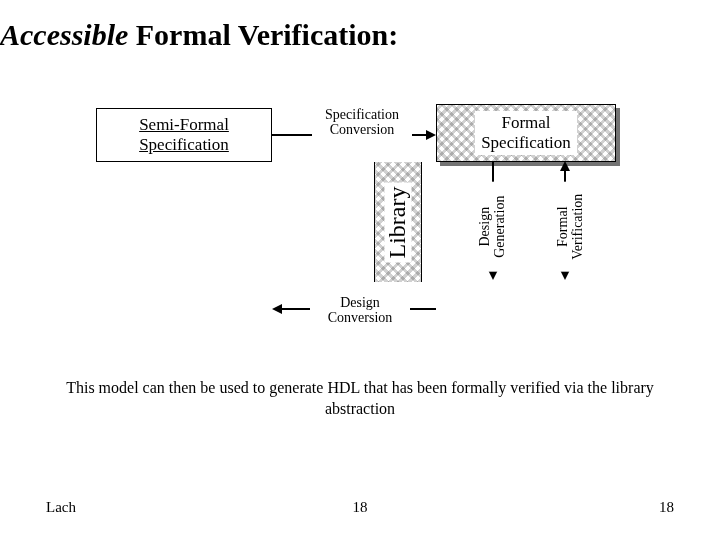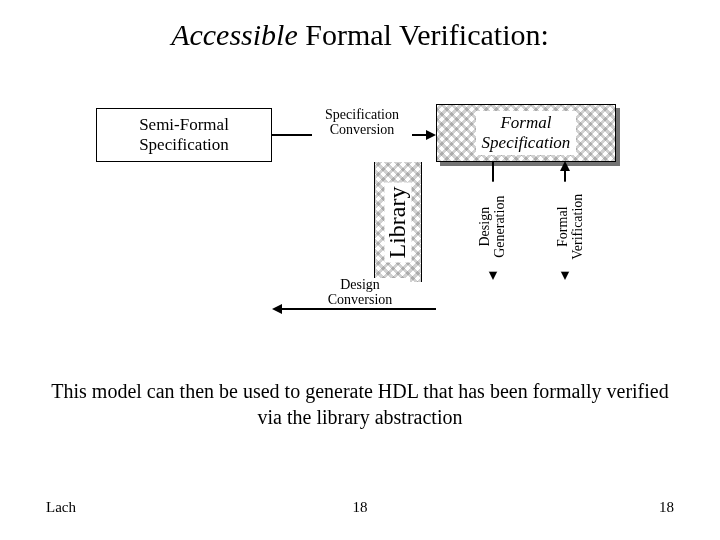--- a/index.html
+++ b/index.html
@@ -6,25 +6,25 @@
   body {
     width: 720px;
     height: 540px;
     background: #fff;
     font-family: "Times New Roman", Times, serif;
     color: #000;
     position: relative;
     overflow: hidden;
   }
   .title {
-    text-align: center;
+    text-align: left;
     font-size: 30px;
     line-height: 1.25;
     padding-top: 16px;
-    font-weight: normal;
+    font-weight: bold;
   }
   .title .accessible { font-style: italic; }
   .diagram {
     position: absolute;
     left: 96px;
     top: 104px;
     width: 528px;
     height: 248px;
   }
   .box {
@@ -32,42 +32,41 @@
     border: 1px solid #000;
     background: #fff;
     display: flex;
     align-items: center;
     justify-content: center;
     text-align: center;
     font-size: 17px;
     line-height: 1.2;
     padding: 4px 6px;
   }
-  .box-semi { left: 0; top: 4px; width: 176px; height: 54px; }
+  .box-semi { left: 0; top: 4px; width: 176px; height: 54px; text-decoration: underline; }
   .box-hw   { left: 0; top: 186px; width: 176px; height: 36px; }
   .box-formal-spec {
     left: 340px; top: 0; width: 180px; height: 58px;
   }
   .box-formal-model {
     left: 340px; top: 176px; width: 180px; height: 58px;
   }
   .hatched {
     background-image:
       repeating-linear-gradient(45deg, rgba(0,0,0,0.18) 0 3px, transparent 3px 7px),
       repeating-linear-gradient(-45deg, rgba(0,0,0,0.18) 0 3px, transparent 3px 7px);
     background-color: #fff;
   }
   .hatched-inner {
     background: #fff;
     padding: 2px 6px;
     display: inline-block;
   }
   .shadow-box {
     box-shadow: 4px 4px 0 0 rgba(0,0,0,0.55);
-    font-style: italic;
   }
   .conn-line {
     position: absolute;
     background: #000;
   }
   .arrowhead {
     position: absolute;
     width: 0; height: 0;
   }
   .arrow-right { border-top: 5px solid transparent; border-bottom: 5px solid transparent; border-left: 10px solid #000; }
@@ -109,21 +108,21 @@
     white-space: nowrap;
     background: #fff;
     padding: 0 4px;
   }
   .caption {
     position: absolute;
     top: 378px;
     left: 0;
     width: 720px;
     text-align: center;
-    font-size: 20px;
+    font-size: 16px;
     line-height: 1.3;
     padding: 0 50px;
   }
   .footer {
     position: absolute;
     bottom: 24px;
     left: 0;
     width: 720px;
     font-size: 15px;
   }
@@ -154,21 +153,21 @@
     <span class="library-text">Library</span>
   </div>
 
   <div class="conn-line" style="left:176px; top:30px; width:156px; height:2px;"></div>
   <div class="arrowhead arrow-right" style="left:330px; top:26px;"></div>
   <div class="conn-label" style="left:216px; top:4px; width:100px; white-space:pre-line;">Specification
 Conversion</div>
 
   <div class="conn-line" style="left:186px; top:204px; width:154px; height:2px;"></div>
   <div class="arrowhead arrow-left" style="left:176px; top:200px;"></div>
-  <div class="conn-label" style="left:214px; top:174px; width:100px; white-space:pre-line;">Design
+  <div class="conn-label" style="left:214px; top:192px; width:100px; white-space:pre-line;">Design
 Conversion</div>
 
   <div class="conn-line" style="left:396px; top:58px; width:2px; height:108px;"></div>
   <div class="arrowhead arrow-down" style="left:392px; top:166px;"></div>
   <div class="conn-label vlabel" style="left:352px; top:108px; width:90px; white-space:pre-line;">Design
 Generation</div>
 
   <div class="conn-line" style="left:468px; top:66px; width:2px; height:102px;"></div>
   <div class="arrowhead arrow-up" style="left:464px; top:57px;"></div>
   <div class="arrowhead arrow-down" style="left:464px; top:166px;"></div>

